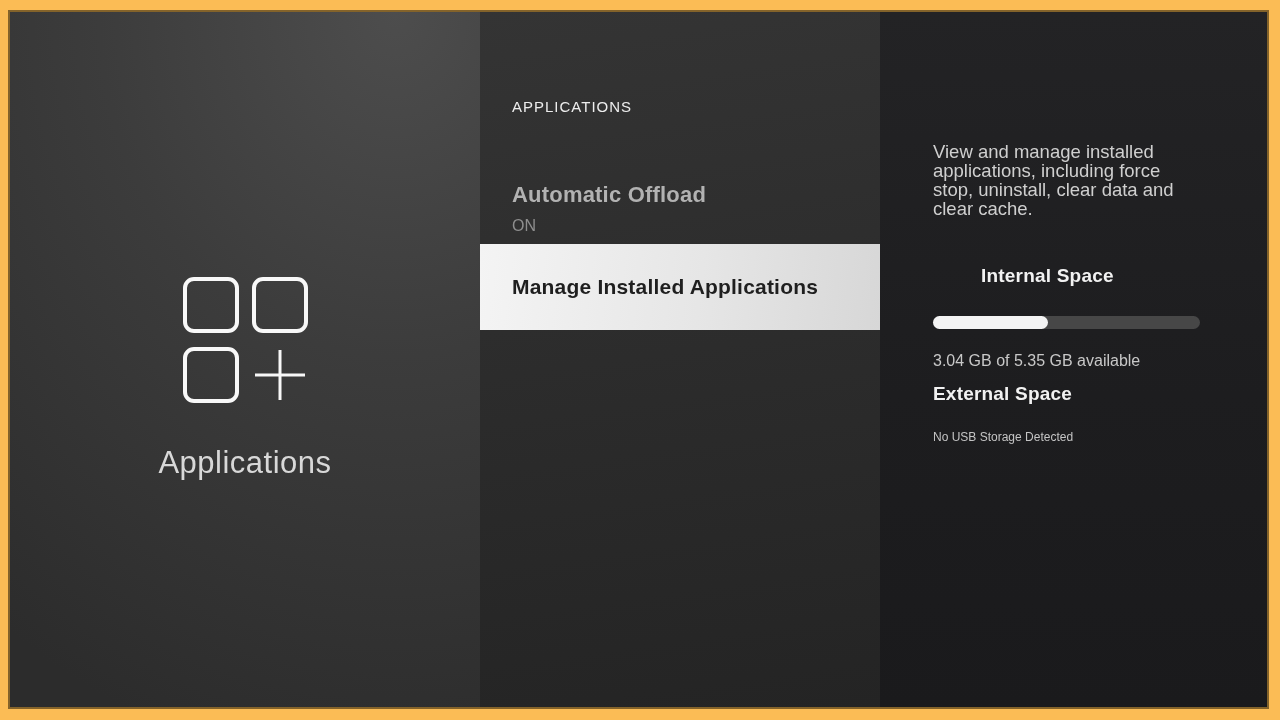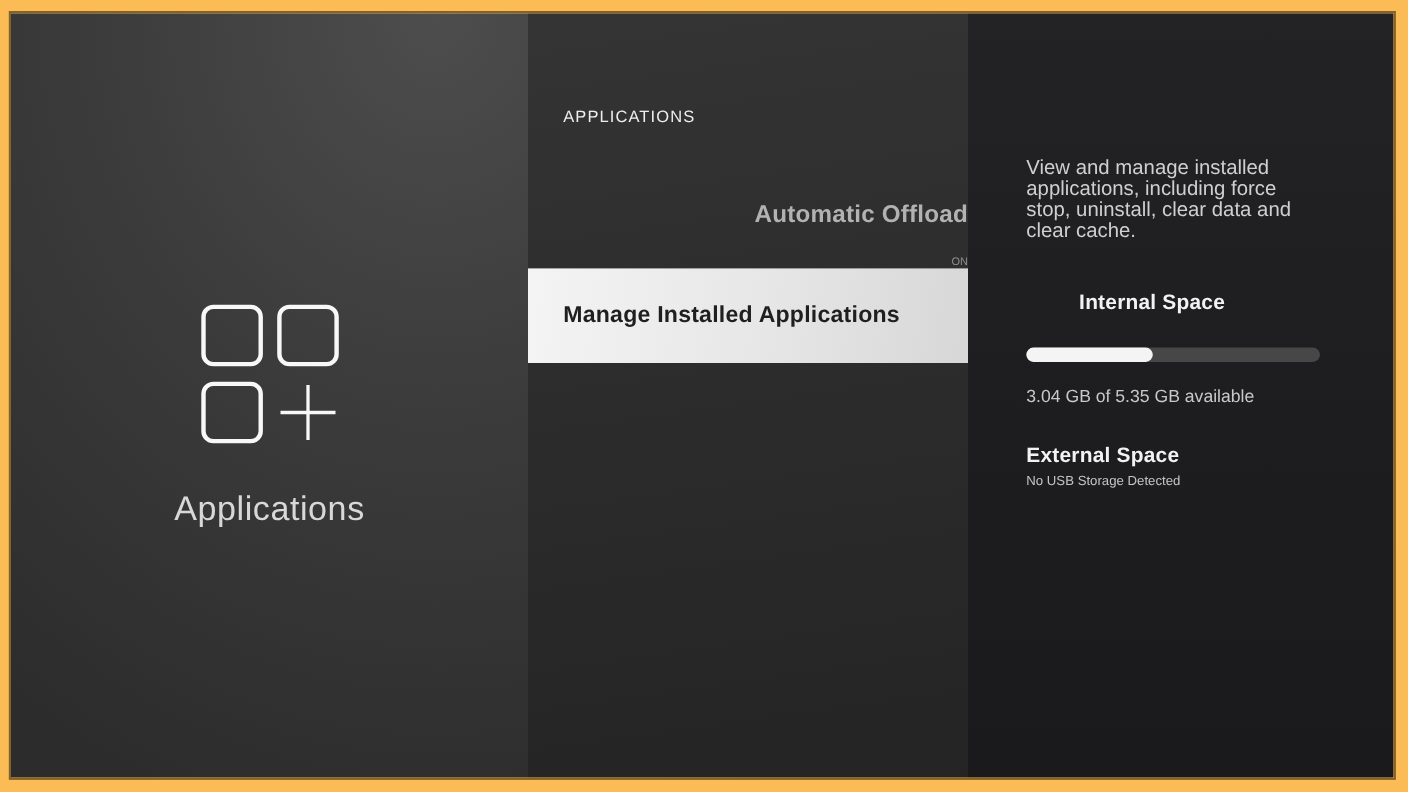--- a/index.html
+++ b/index.html
@@ -66,30 +66,30 @@
     position: absolute;
     left: 32px; top: 86px;
     font-size: 15px;
     letter-spacing: 1px;
     color: #ededed;
   }
   .menu-item {
     position: absolute;
     left: 0; width: 100%;
   }
-  .menu-item .item-inner { padding-left: 32px; text-align: right; }
+  .menu-item .item-inner { padding-left: 32px; }
   .menu-item .item-label {
     font-size: 22px;
     font-weight: bold;
     color: #b2b2b2;
     letter-spacing: 0.2px;
   }
   .menu-item .item-value {
-    margin-top: 25px;
-    font-size: 10px;
+    margin-top: 9px;
+    font-size: 16px;
     color: #8e8e8e;
   }
   .menu-item.plain { top: 170px; }
   .menu-item.selected {
     top: 232px; height: 86px;
     background: linear-gradient(97deg, #f4f4f4 0%, #e6e6e6 55%, #d7d7d7 100%);
     display: flex; align-items: center;
   }
   .menu-item.selected .item-label {
     color: #1f1f1f;
@@ -113,21 +113,21 @@
   }
   .description { top: 130px; }
   .footnote    { top: 472px; }
   .section-title {
     position: absolute; left: 53px;
     font-size: 19px; font-weight: bold;
     color: #f2f2f2;
     letter-spacing: 0.2px;
   }
   .title-internal { top: 253px; margin-left: 48px; }
-  .title-external { top: 392px; }
+  .title-external { top: 371px; }
   .progress-track {
     position: absolute; left: 53px; top: 304px;
     width: 267px; height: 13px;
     background: #474747;
     border-radius: 7px;
   }
   .progress-fill {
     height: 100%;
     background: #f4f4f4;
     border-radius: 7px;

